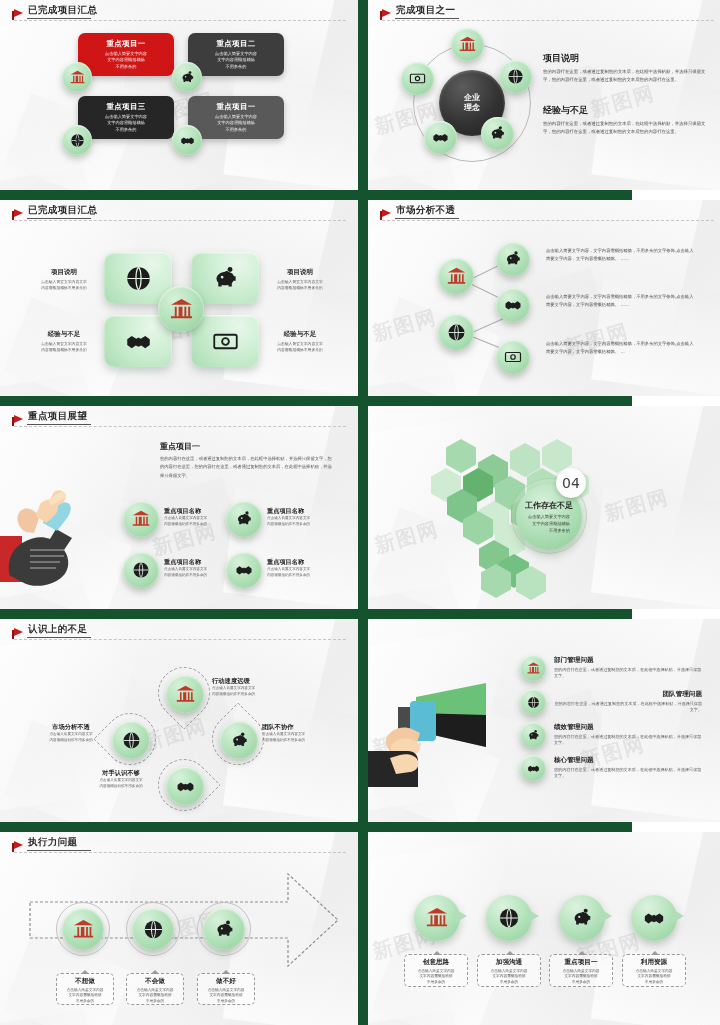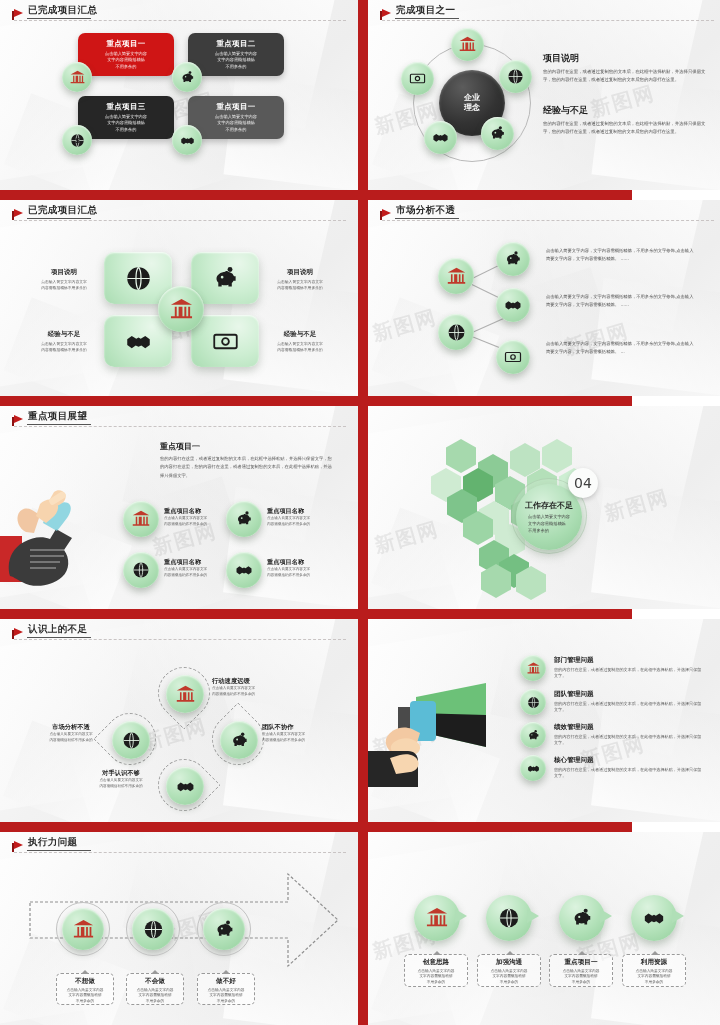--- a/index.html
+++ b/index.html
@@ -7,21 +7,21 @@
     width:720px; height:1025px; overflow:hidden;
     background:#ffffff;
     font-family:"DejaVu Sans","Liberation Sans",sans-serif;
   }
   #grid{
     width:632px; height:1025px;
     display:grid;
     grid-template-columns:358px 358px;
     grid-template-rows:190px 196px 203px 203px 203px 30px;
     column-gap:4px; row-gap:4px;
-    background:#b91c1c;
+    background:#14532d;
     gap:10px;
   }
   .slide{
     position:relative; overflow:hidden;
     background:
       linear-gradient(135deg,#fdfdfd 0%,#f2f2f2 40%,#eeeeee 70%,#f7f7f7 100%);
   }
   
   .facets{position:absolute;inset:0;pointer-events:none;}
   .facets span{position:absolute;display:block;}
@@ -114,21 +114,21 @@
     position:absolute;border-radius:50%;background:#fbfcfb;
     box-shadow:0 2px 5px rgba(0,0,0,.18);
     display:flex;align-items:center;justify-content:center;
     font-size:14px;color:#3f3f3f;
   }
   .hexhub{
     position:absolute;border-radius:50%;
     background:radial-gradient(circle at 40% 28%,#d6f0da,#a9dcb1 60%,#8ec997 100%);
     box-shadow:0 5px 10px rgba(70,100,70,.3);
     display:flex;flex-direction:column;align-items:center;justify-content:center;
-    text-align:left;
+    text-align:right;
   }
   .hexhub .h{font-size:8px;font-weight:bold;color:#1e1e1e;margin-bottom:2px;}
   .hexhub .p{font-size:4.2px;line-height:1.7;color:#3d3d3d;}
   .hexring{position:absolute;border-radius:50%;border:1px solid rgba(150,180,150,.35);
            background:rgba(210,235,212,.35);}
 
   
   .bigarrow{position:absolute;}
   .callout{
     position:absolute;border:1px dashed #9a9a9a;border-radius:5px;
@@ -502,21 +502,21 @@
     <div class="hex" style="left:111px;top:134px;background:#83c78f;"></div>
     <div class="hex" style="left:131px;top:148px;background:#74bf82;"></div>
     <div class="hex" style="left:113px;top:158px;background:#a6d9ad;"></div>
     <div class="hex" style="left:148px;top:160px;background:#b9e2be;"></div>
 
     <div class="hexring" style="left:143px;top:72px;width:76px;height:76px;"></div>
     <div class="hexhub" style="left:148px;top:78px;width:66px;height:66px;">
       <div class="h">工作存在不足</div>
       <div class="p">点击输入简要文字内容<br>文字内容需概括精炼<br>不用多余的</div>
     </div>
-    <div class="badge04" style="left:200px;top:62px;width:30px;height:30px;text-align:right;">04</div>
+    <div class="badge04" style="left:188px;top:62px;width:30px;height:30px;text-align:right;">04</div>
   </div>
 
   <div class="slide">
     <div class="facets">
       <span class="f1"></span>
         <span class="f2"></span>
         <span class="f3"></span>
         <span class="f4"></span>
         <span class="f5"></span>
     </div>
@@ -605,21 +605,21 @@
       <div class="h">部门管理问题</div>
       <div class="p">您的内容打在这里，或者通过复制您的文本后，在此框中选择粘贴，并选择只保留文字。</div>
     </div>
 
     <div class="gcirc" style="left:152px;top:70px;width:26px;height:26px;">
       <svg width="13" height="13" viewBox="0 0 24 24">
           <circle cx="12" cy="12" r="10" fill="#1d1d1d"></circle>
           <path d="M2 12h20M12 2c3 3 3 17 0 20M12 2C9 5 9 19 12 22" stroke="#e8f7ea" stroke-width="1.1" fill="none"></path>
         </svg>
     </div>
-    <div class="lrow" style="position:absolute;left:186px;top:71px;width:148px;">
+    <div class="lrow" style="position:absolute;left:186px;top:71px;width:148px;text-align:right;">
       <div class="h">团队管理问题</div>
       <div class="p">您的内容打在这里，或者通过复制您的文本后，在此框中选择粘贴，并选择只保留文字。</div>
     </div>
 
     <div class="gcirc" style="left:152px;top:103px;width:26px;height:26px;">
       <svg width="13" height="13" viewBox="0 0 24 24">
           <circle cx="16" cy="4" r="2.2" fill="#1d1d1d"></circle>
           <path fill="#1d1d1d" d="M19 9c-.7-1.5-2.6-2.6-5-2.9V5.4h-2v.7C7.6 6.4 4 9 4 12.2c0 1.3.6 2.5 1.6 3.4V19h3v-1.5c.9.3 1.9.5 3 .5s2.1-.2 3-.5V19h3v-3c.7-.6 1.2-1.3 1.5-2.1H21v-4h-1.4zM9 12a1.2 1.2 0 1 1 0-2.4A1.2 1.2 0 0 1 9 12z"></path>
         </svg>
     </div>

